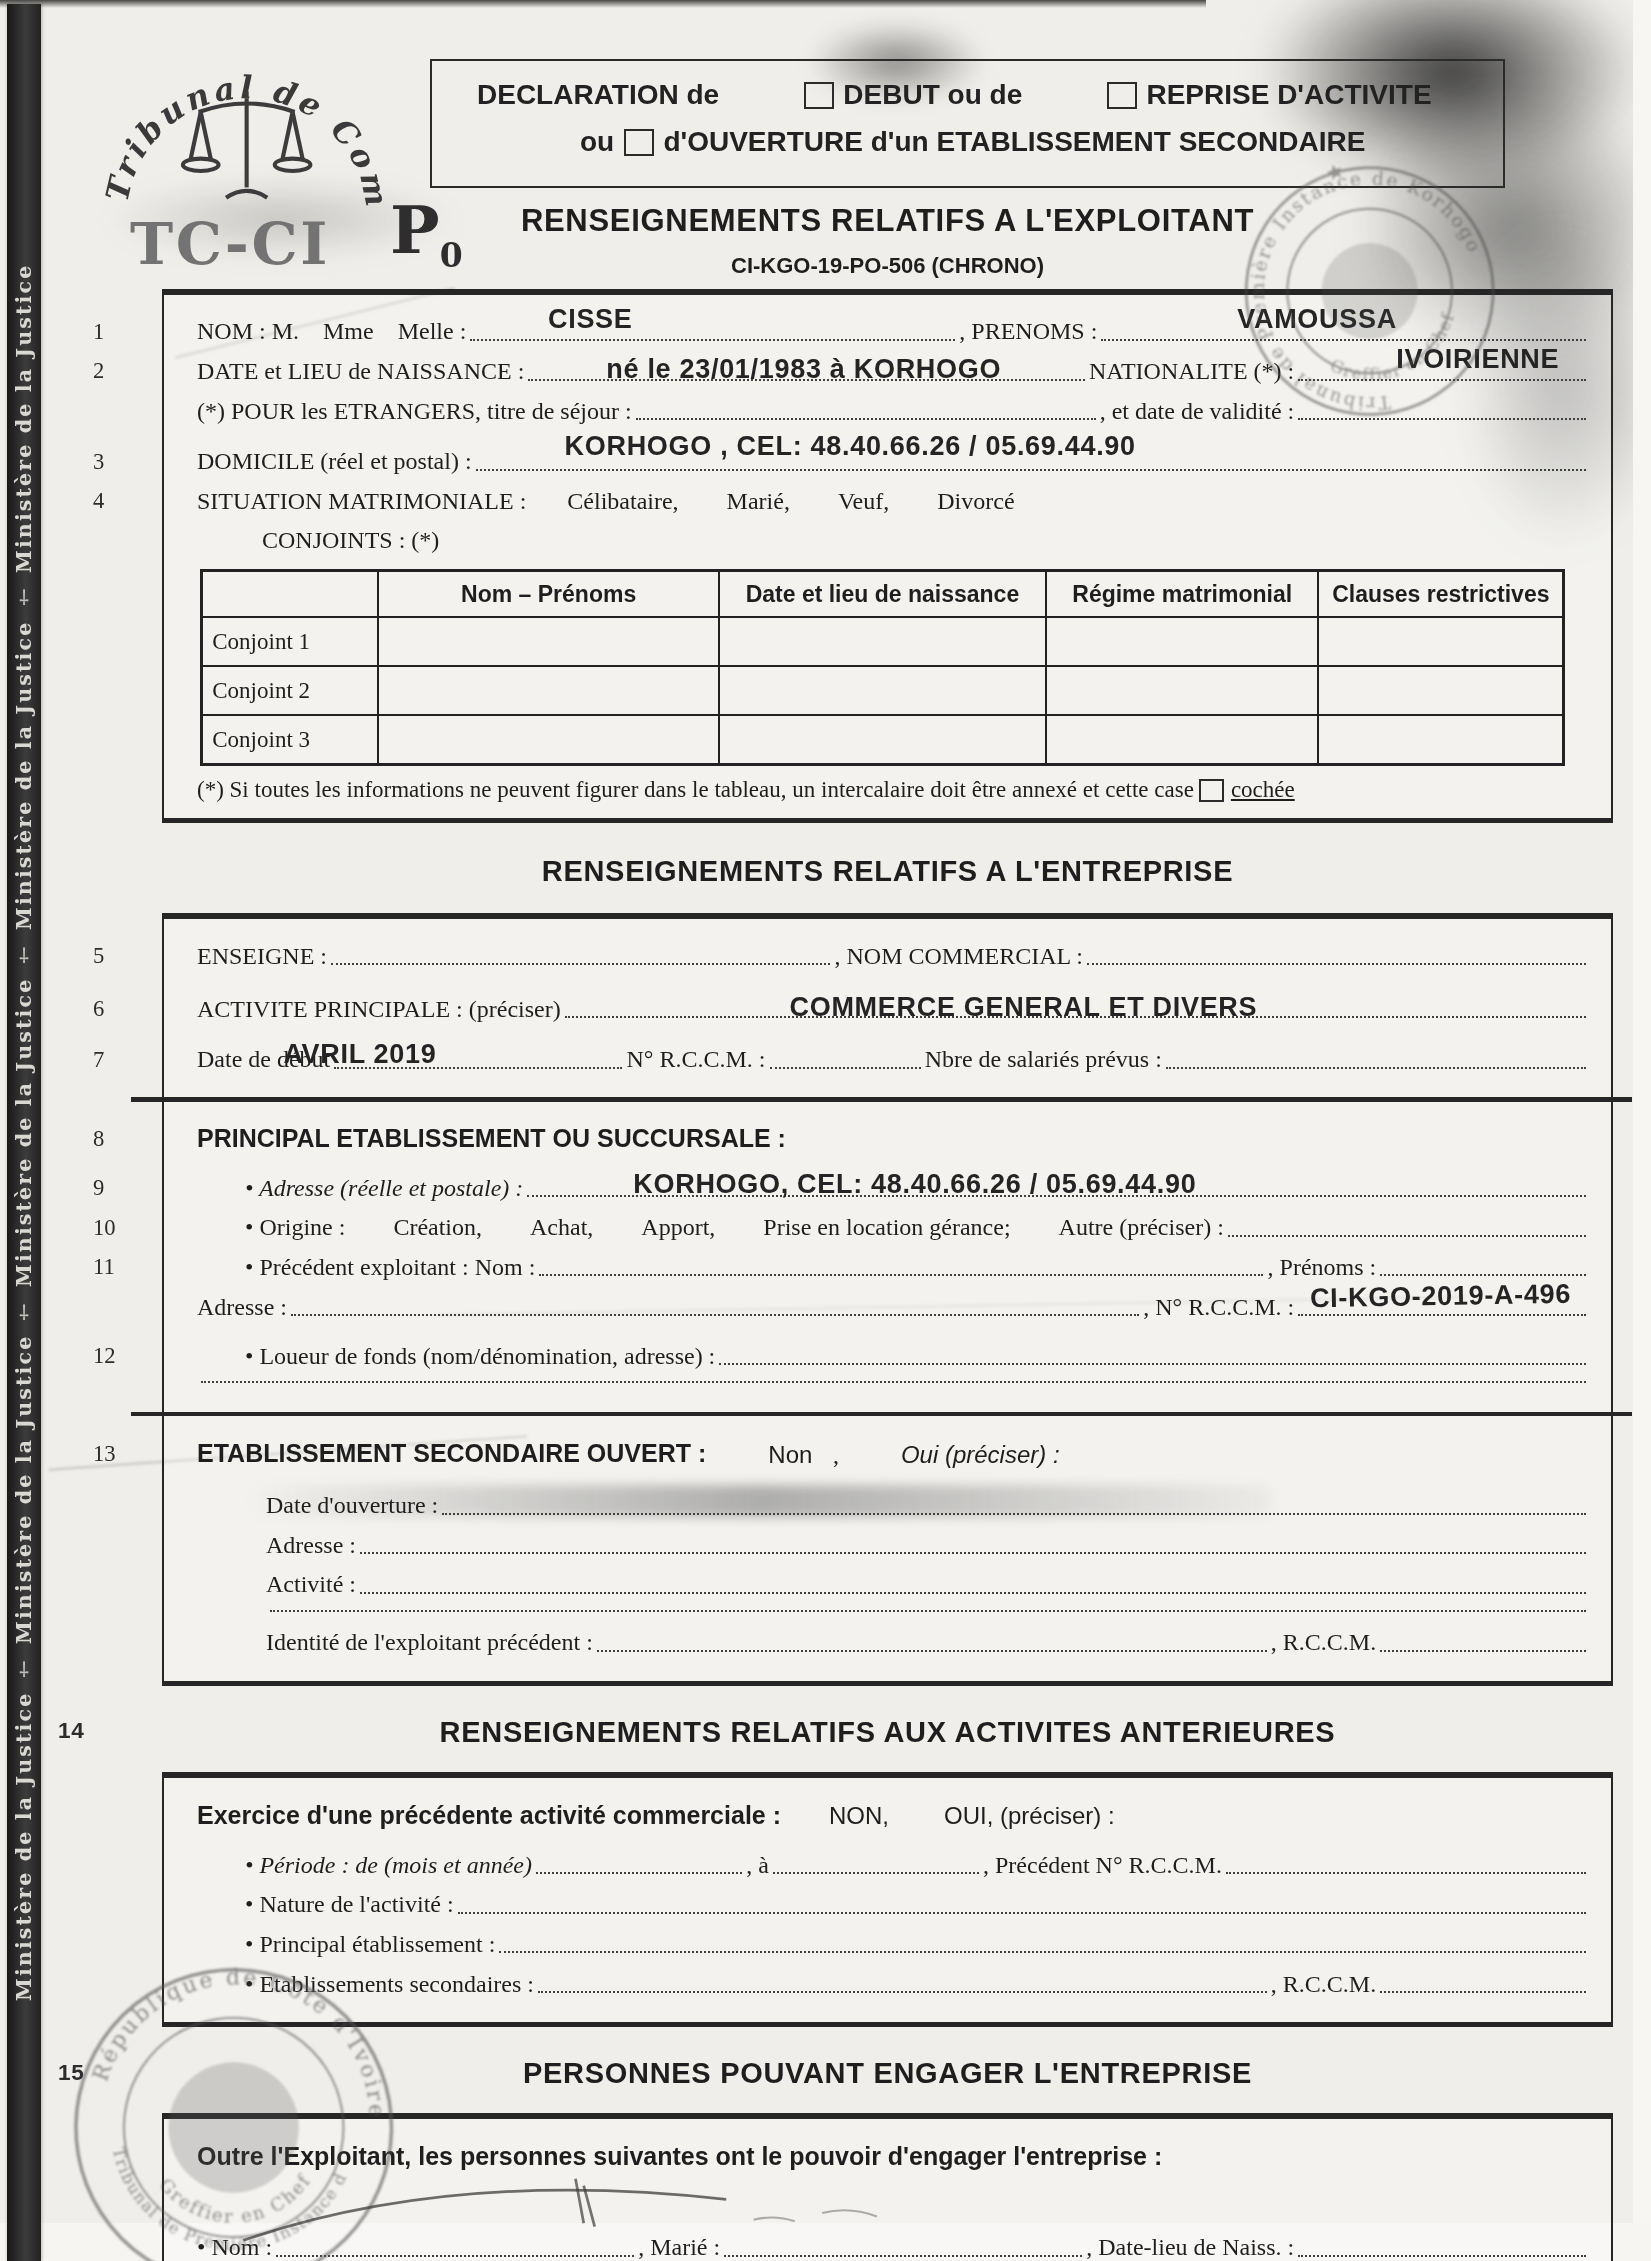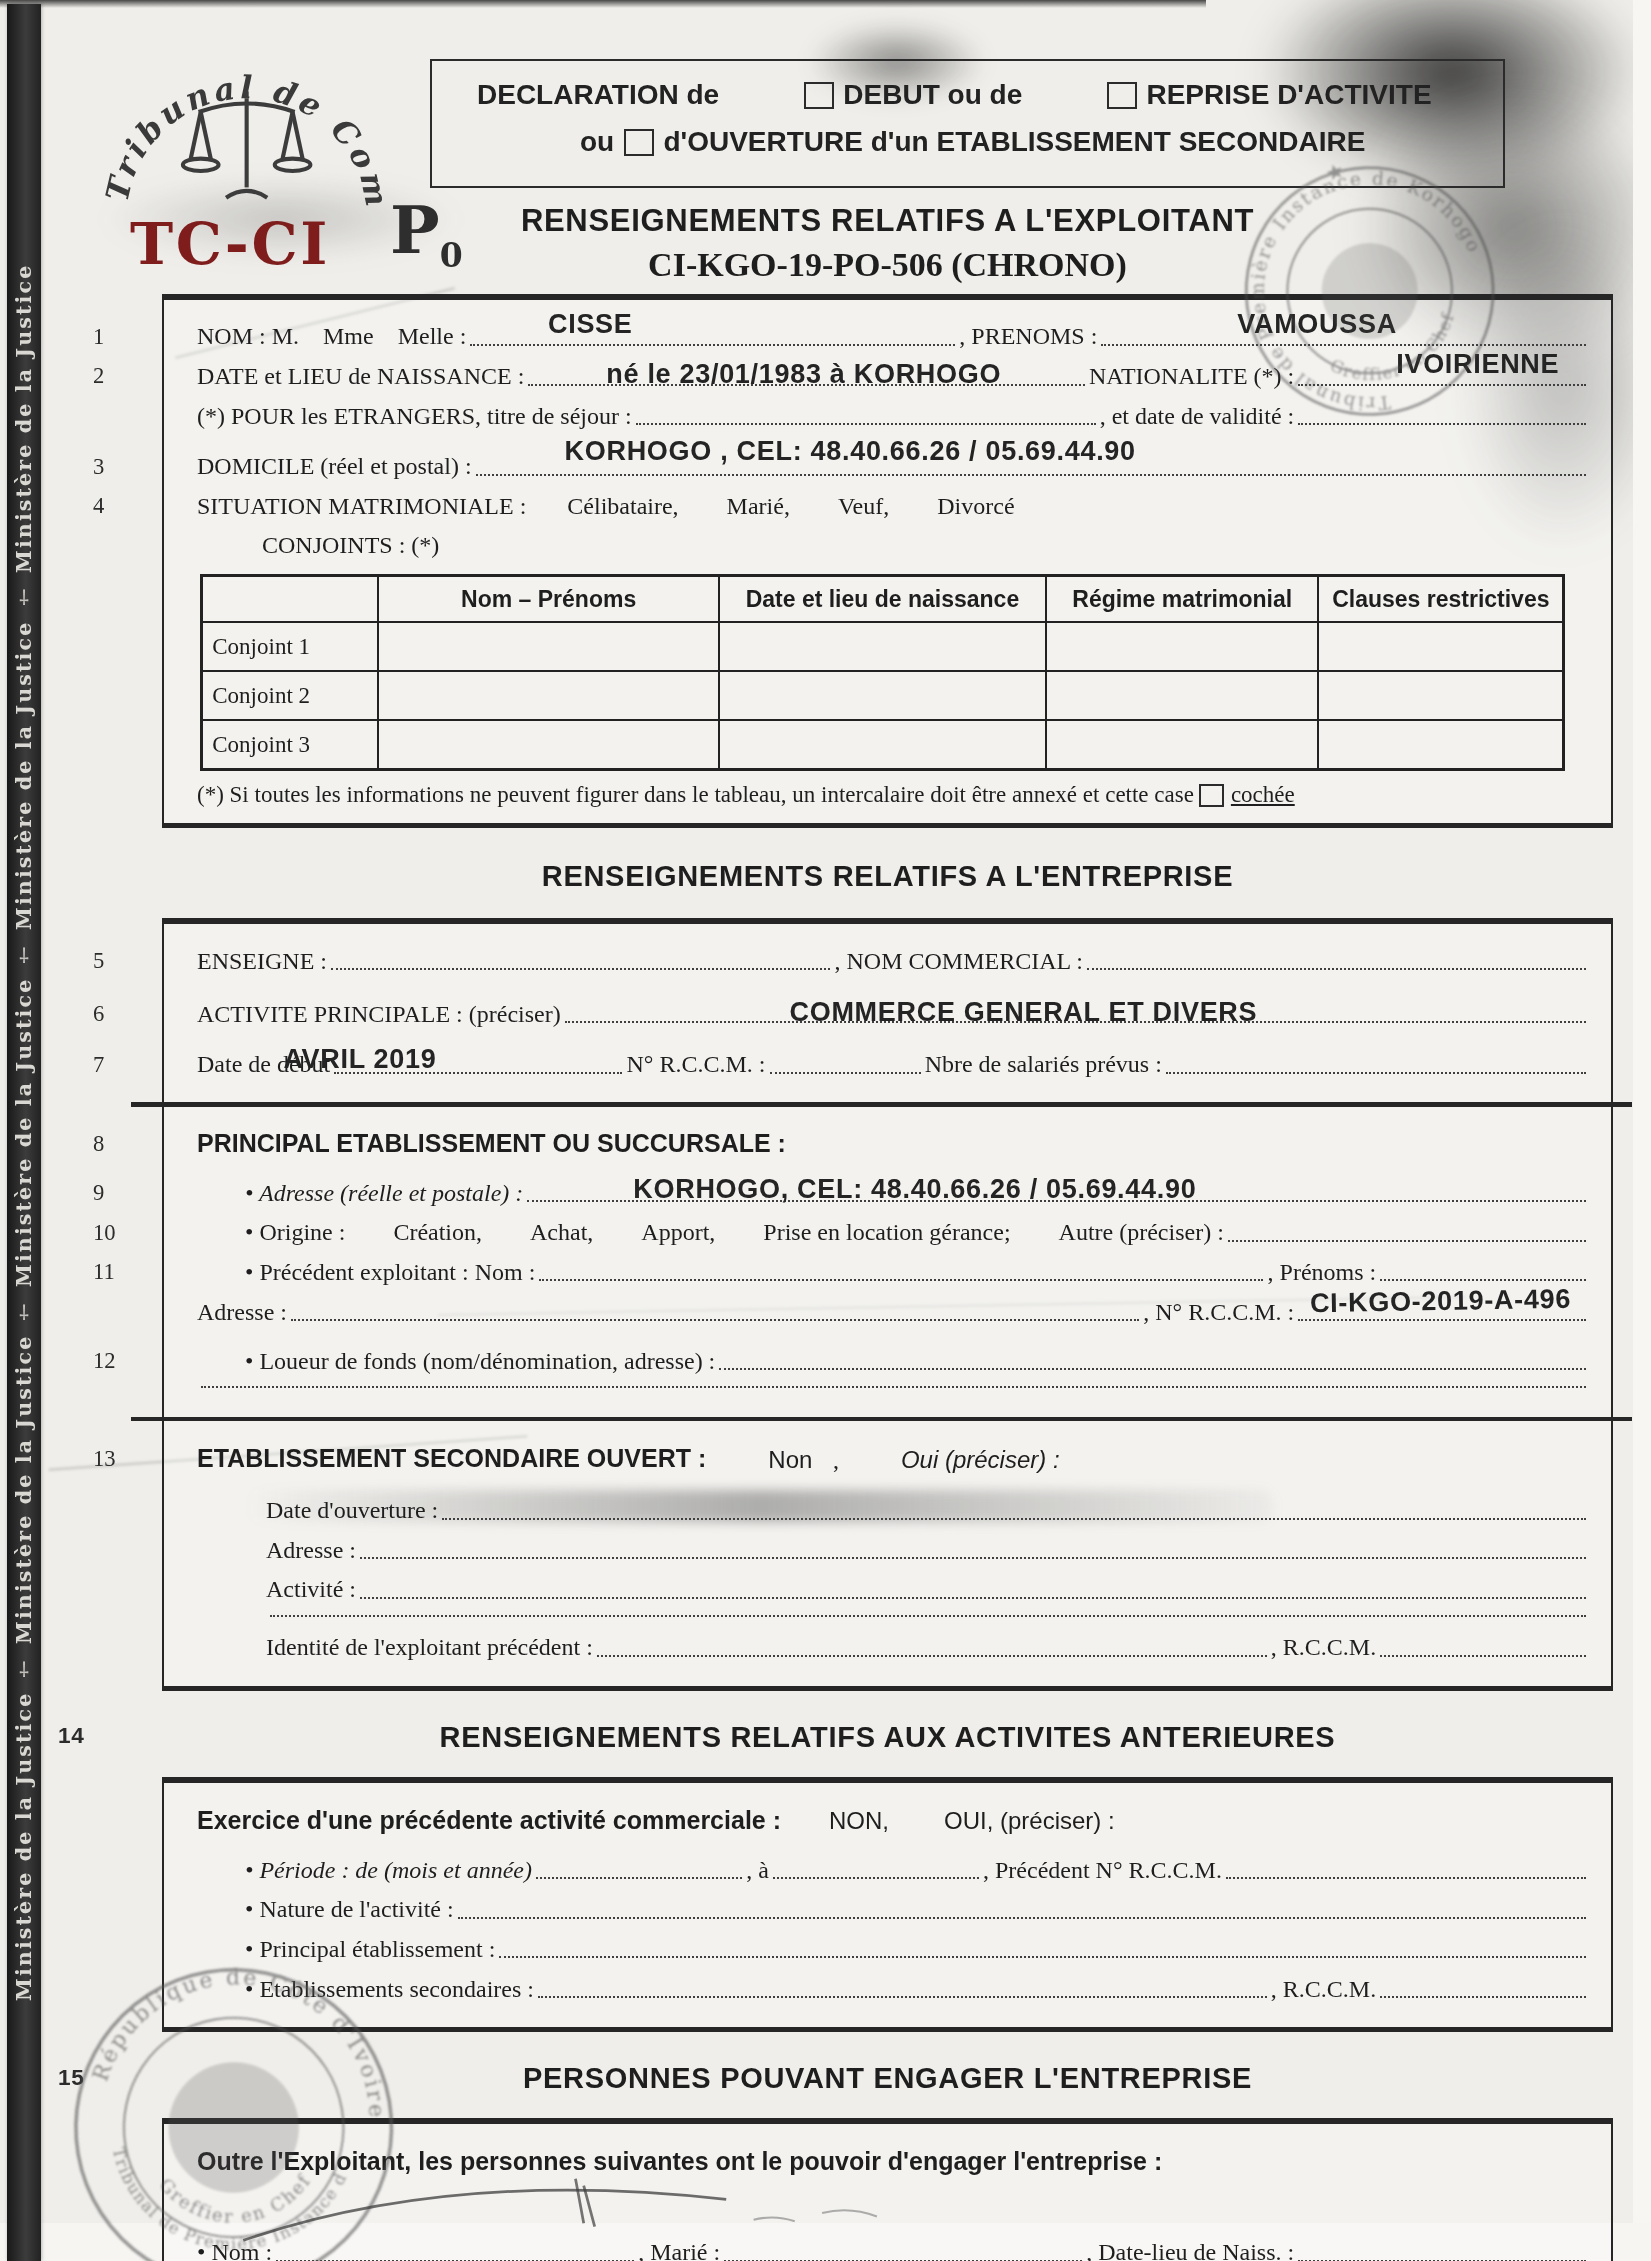--- a/index.html
+++ b/index.html
@@ -34,40 +34,40 @@
   .cr1{left:171px;top:322px;width:288px;transform:rotate(-14deg);}
   .cr2{left:48px;top:1452px;width:480px;transform:rotate(-4deg);}
   .cr3{left:438px;top:1305px;width:1028px;transform:rotate(-1deg);opacity:.5;}
   .right-strip{position:absolute;right:0;top:0;width:19px;height:100%;background:#f7f6f3;}
   .bottom-strip{position:absolute;left:0;bottom:0;width:100%;height:38px;background:#f6f5f2;}
   
   .logo{position:absolute;left:89px;top:33px;width:329px;height:247px;}
   .logo svg{position:absolute;left:0;top:0;}
   .logo .acronym{
     position:absolute;left:41px;top:177px;font-family:"DejaVu Serif",serif;
-    font-weight:bold;font-size:58px;letter-spacing:2.7px;color:#7f1d1d;
+    font-weight:bold;font-size:58px;letter-spacing:2.7px;color:#737373;
   }
   .logo .pcode{position:absolute;left:301px;top:158px;font-family:"DejaVu Serif",serif;font-weight:bold;font-size:66px;color:#2e2e2e;}
   .logo .pcode sub{font-size:33px;}
   
   .header-box{
     position:absolute;left:430px;top:59px;width:1075px;height:129px;
     border:2.7px solid #2b2b2b;box-sizing:border-box;
     font-family:"Liberation Sans",sans-serif;font-weight:bold;font-size:28px;color:#222;
     padding:18px 0 0 45px;
   }
   .hline{display:flex;align-items:center;margin-bottom:15px;}
   .hline2{padding-left:103px;}
   .checkbox{display:inline-block;width:26px;height:23px;border:2.7px solid #2b2b2b;margin:0 9.6px;flex:none;}
   .gap1{width:75px;display:inline-block;}
   
   .form-col{position:absolute;left:162px;top:203px;width:1451px;}
   .center{text-align:center;}
   .main-title{font-family:"Liberation Sans",sans-serif;font-weight:bold;font-size:31px;letter-spacing:0.7px;}
-  .chrono{font-family:Liberation Serif, serif;font-weight:bold;font-size:34px;margin-top:7px;}
+  .chrono{font-family:Liberation Sans, sans-serif;font-weight:bold;font-size:22px;margin-top:14px;}
   .sec-title{font-family:"Liberation Sans",sans-serif;font-weight:bold;font-size:29px;letter-spacing:0.7px;position:relative;}
   .box{border:2.7px solid #262626;border-top-width:6.2px;border-bottom-width:5.5px;box-sizing:border-box;background:rgba(255,255,255,.25);}
   .pad{padding:12.3px 20.6px 13.7px 33px;}
   .row{position:relative;display:flex;align-items:flex-end;font-size:24px;line-height:1.25;margin:9.6px 0;}
   .lbl{white-space:pre-wrap;flex:none;}
   .sans{font-family:"Liberation Sans",sans-serif;}
   .b{font-weight:bold;} .i{font-style:italic;}
   .dots{flex:1 1 41px;border-bottom:2.1px dotted #3f3f3f;margin:0 4.1px 5.5px 4.1px;position:relative;min-width:27px;height:1.4px;} .dots.fix220{flex:0 0 151px;} .dots.fix300{flex:0 0 206px;} .dots.fix420{flex:0 0 288px;}
   .typed{
     position:absolute;white-space:nowrap;font-family:"Liberation Sans",sans-serif;

